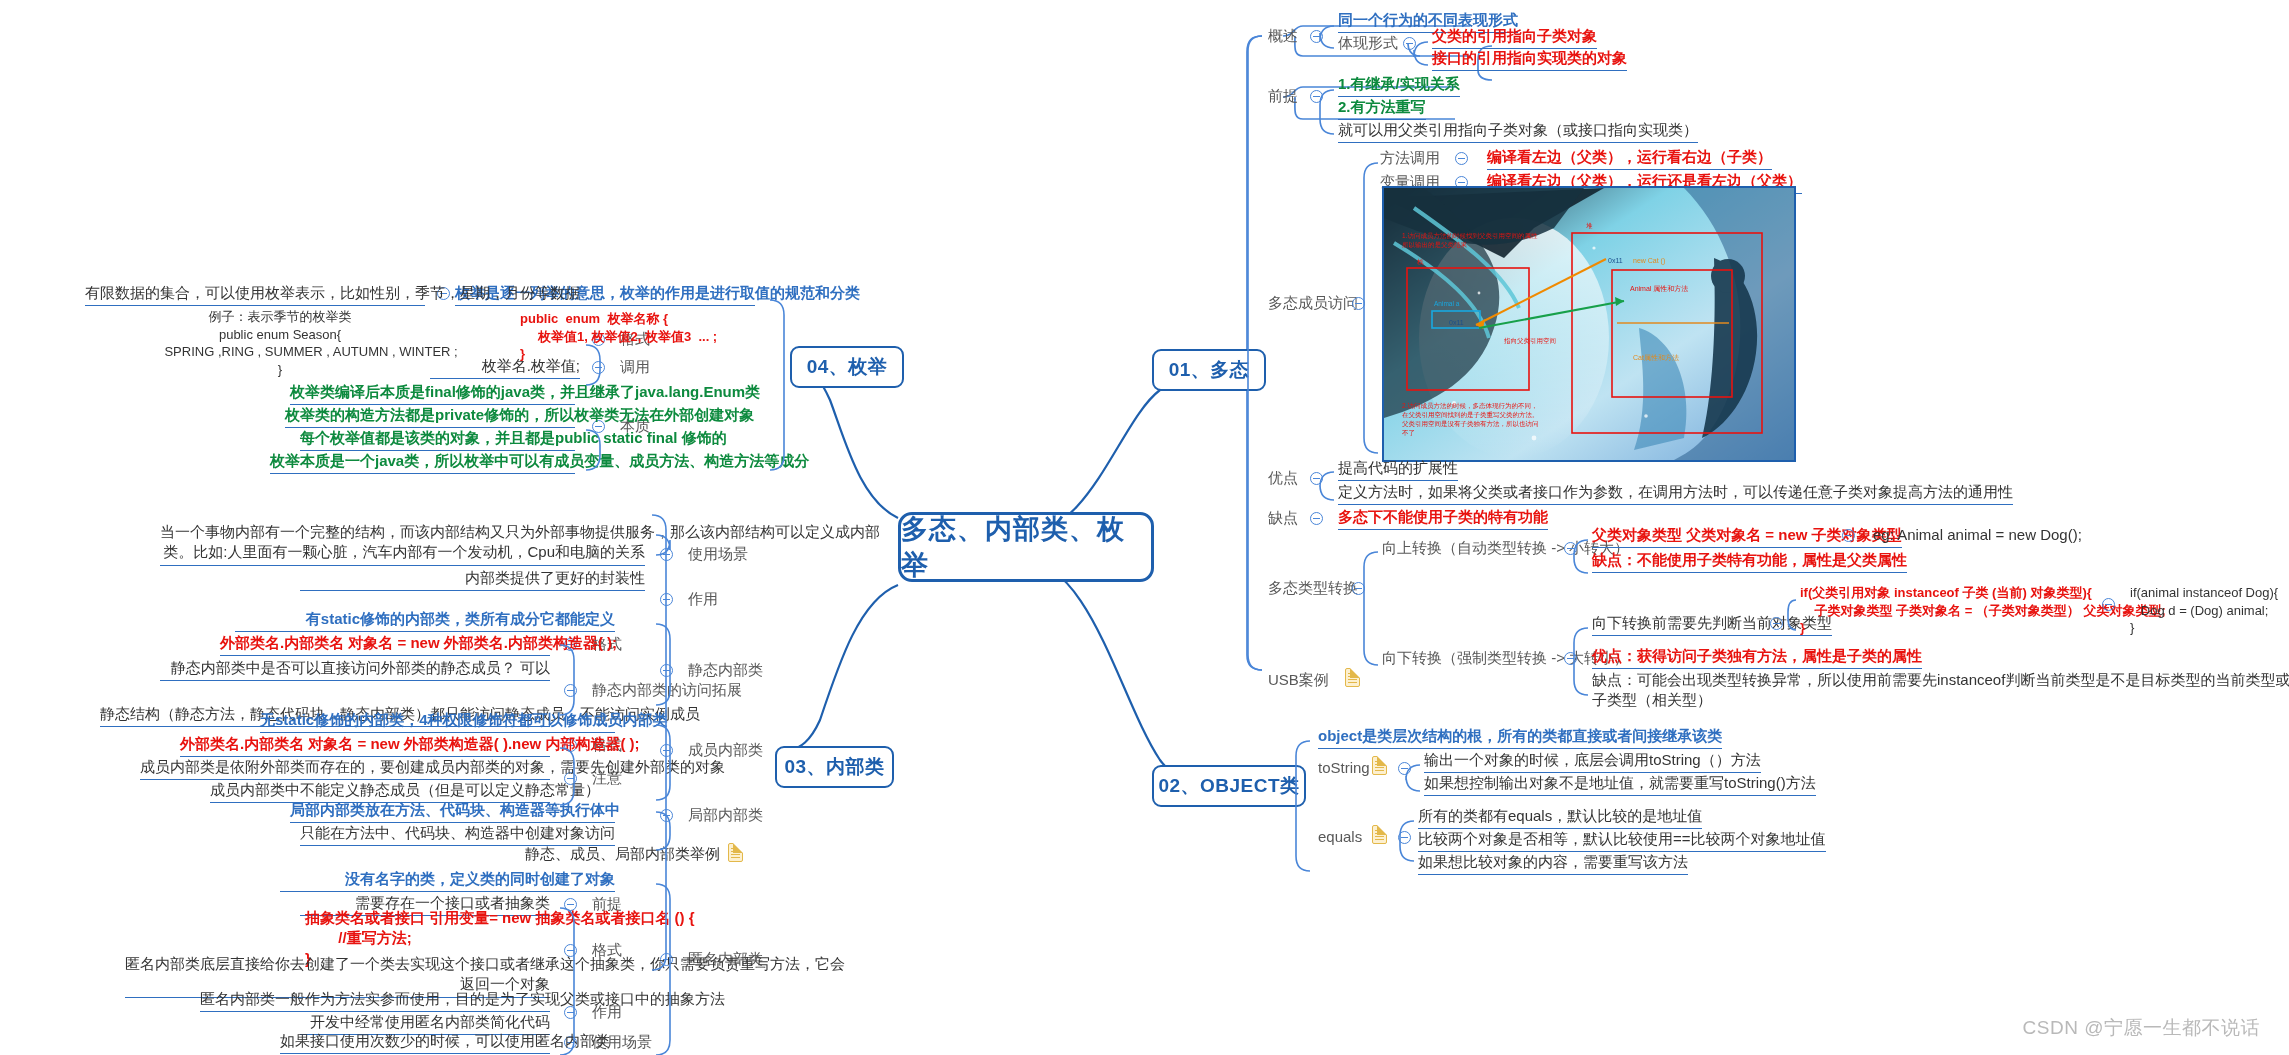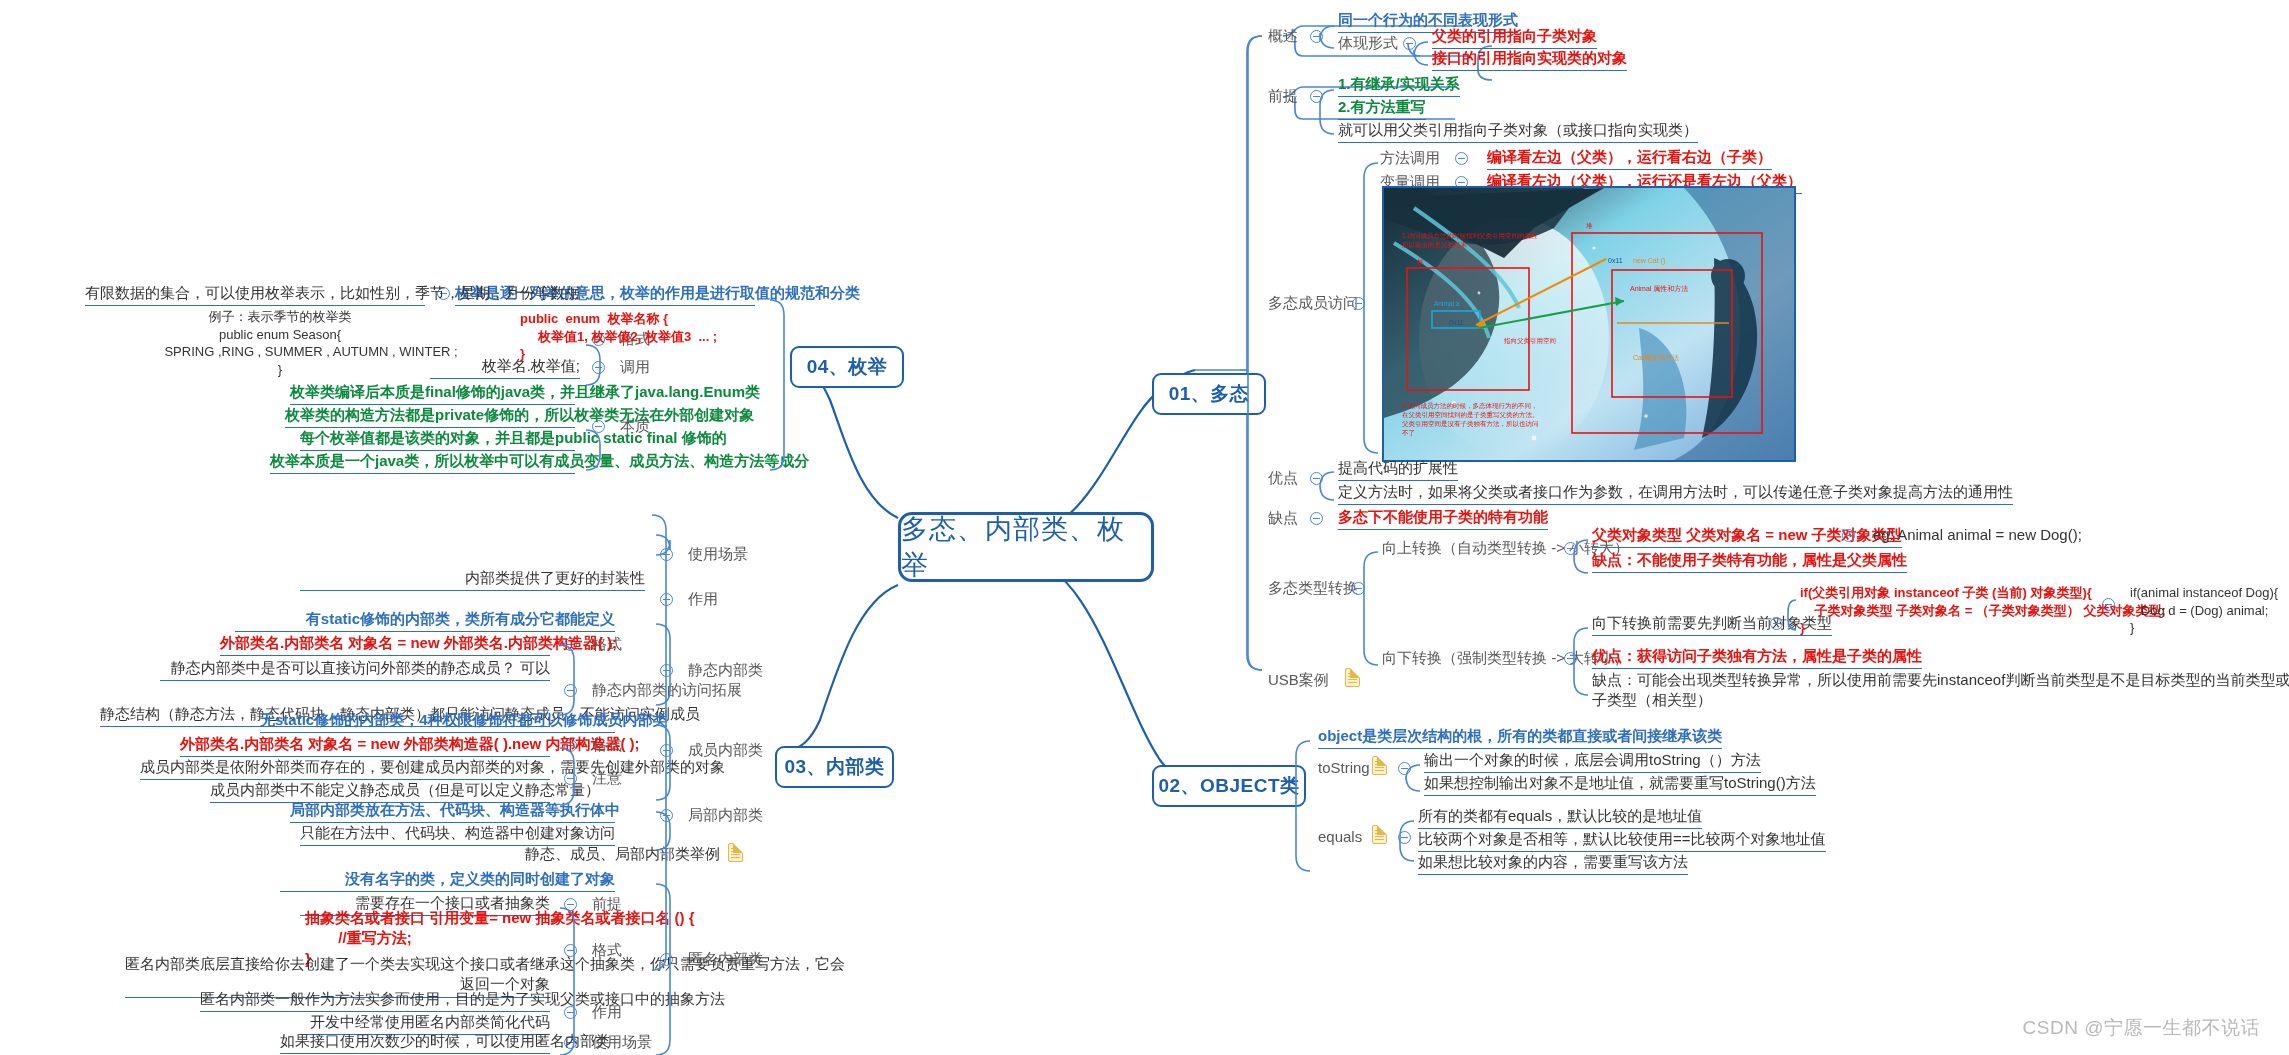--- a/index.html
+++ b/index.html
@@ -31,21 +31,21 @@
     position:absolute;width:13px;height:13px;border-radius:50%;
     border:1.4px solid #4a86d8;box-sizing:border-box;
   }
   .circ:after{
     content:"";position:absolute;left:2px;top:5px;width:7px;height:1.4px;background:#4a86d8;
   }
 
   
   .root{
     position:absolute;border:3px solid #1e5fad;border-radius:14px;background:#fff;
-    color:#1e5fad;font-size:27px;font-weight:normal;letter-spacing:1px;
+    color:#1e5fad;font-size:27px;font-weight:bold;letter-spacing:1px;
     display:flex;align-items:center;justify-content:center;
   }
   
   .topic{
     position:absolute;border:2.4px solid #1e5fad;border-radius:9px;background:#fff;
     color:#1e5fad;font-size:19px;font-weight:bold;
     display:flex;align-items:center;justify-content:center;letter-spacing:.5px;
   }
 
   
@@ -102,21 +102,21 @@
       <path d="M1295,97 C1295,109 1293,119 1303,119 L1455,119"></path>
     </g>
 
     <g fill="none" stroke="#4a86d8" stroke-width="1.6" stroke-linecap="round"></g>
   </svg>
 
   <div class="root" style="left:898px;top:512px;width:250px;height:64px;">
     <span>多态、内部类、枚举</span>
   </div>
 
-  <div class="topic" style="left:1152px;top:349px;width:110px;height:38px;margin-top:24px;">
+  <div class="topic" style="left:1152px;top:349px;width:110px;height:38px;">
     <span>01、多态</span>
   </div>
 
   <div class="topic" style="left:1152px;top:765px;width:150px;height:38px;">
     <span>02、OBJECT类</span>
   </div>
 
   <div class="topic" style="left:775px;top:746px;width:115px;height:38px;">
     <span>03、内部类</span>
   </div>
@@ -275,20 +275,22 @@
   <div class="node t grey" style="left:1318px;top:827px;"><span>equals</span></div>
   <div class="doc" style="left:1372px;top:825px;"></div>
   <div class="circ" style="left:1398px;top:831px;"></div>
   <div class="node t dark ul" style="left:1418px;top:806px;"><span>所有的类都有equals，默认比较的是地址值</span></div>
   <div class="node t dark ul" style="left:1418px;top:829px;"><span>比较两个对象是否相等，默认比较使用==比较两个对象地址值</span></div>
   <div class="node t dark ul" style="left:1418px;top:852px;"><span>如果想比较对象的内容，需要重写该方法</span></div>
 
 
   <div class="node t grey" style="left:688px;top:544px;"><span>使用场景</span></div>
   <div class="circ" style="left:660px;top:548px;"></div>
+  <div class="node t dark ul ra" style="left:160px;top:522px;width:485px;"><span>当一个事物内部有一个完整的结构，而该内部结构又只为外部事物提供服务，那么该内部结构可以定义成内部
+类。比如:人里面有一颗心脏，汽车内部有一个发动机，Cpu和电脑的关系</span></div>
 
   <div class="node t grey" style="left:688px;top:589px;"><span>作用</span></div>
   <div class="circ" style="left:660px;top:593px;"></div>
   <div class="node t dark ul ra" style="left:300px;top:568px;width:345px;"><span>内部类提供了更好的封装性</span></div>
 
   <div class="node t grey" style="left:688px;top:660px;"><span>静态内部类</span></div>
   <div class="circ" style="left:660px;top:664px;"></div>
 
   <div class="node t blue ul ra" style="left:235px;top:609px;width:380px;"><span>有static修饰的内部类，类所有成分它都能定义</span></div>
 

